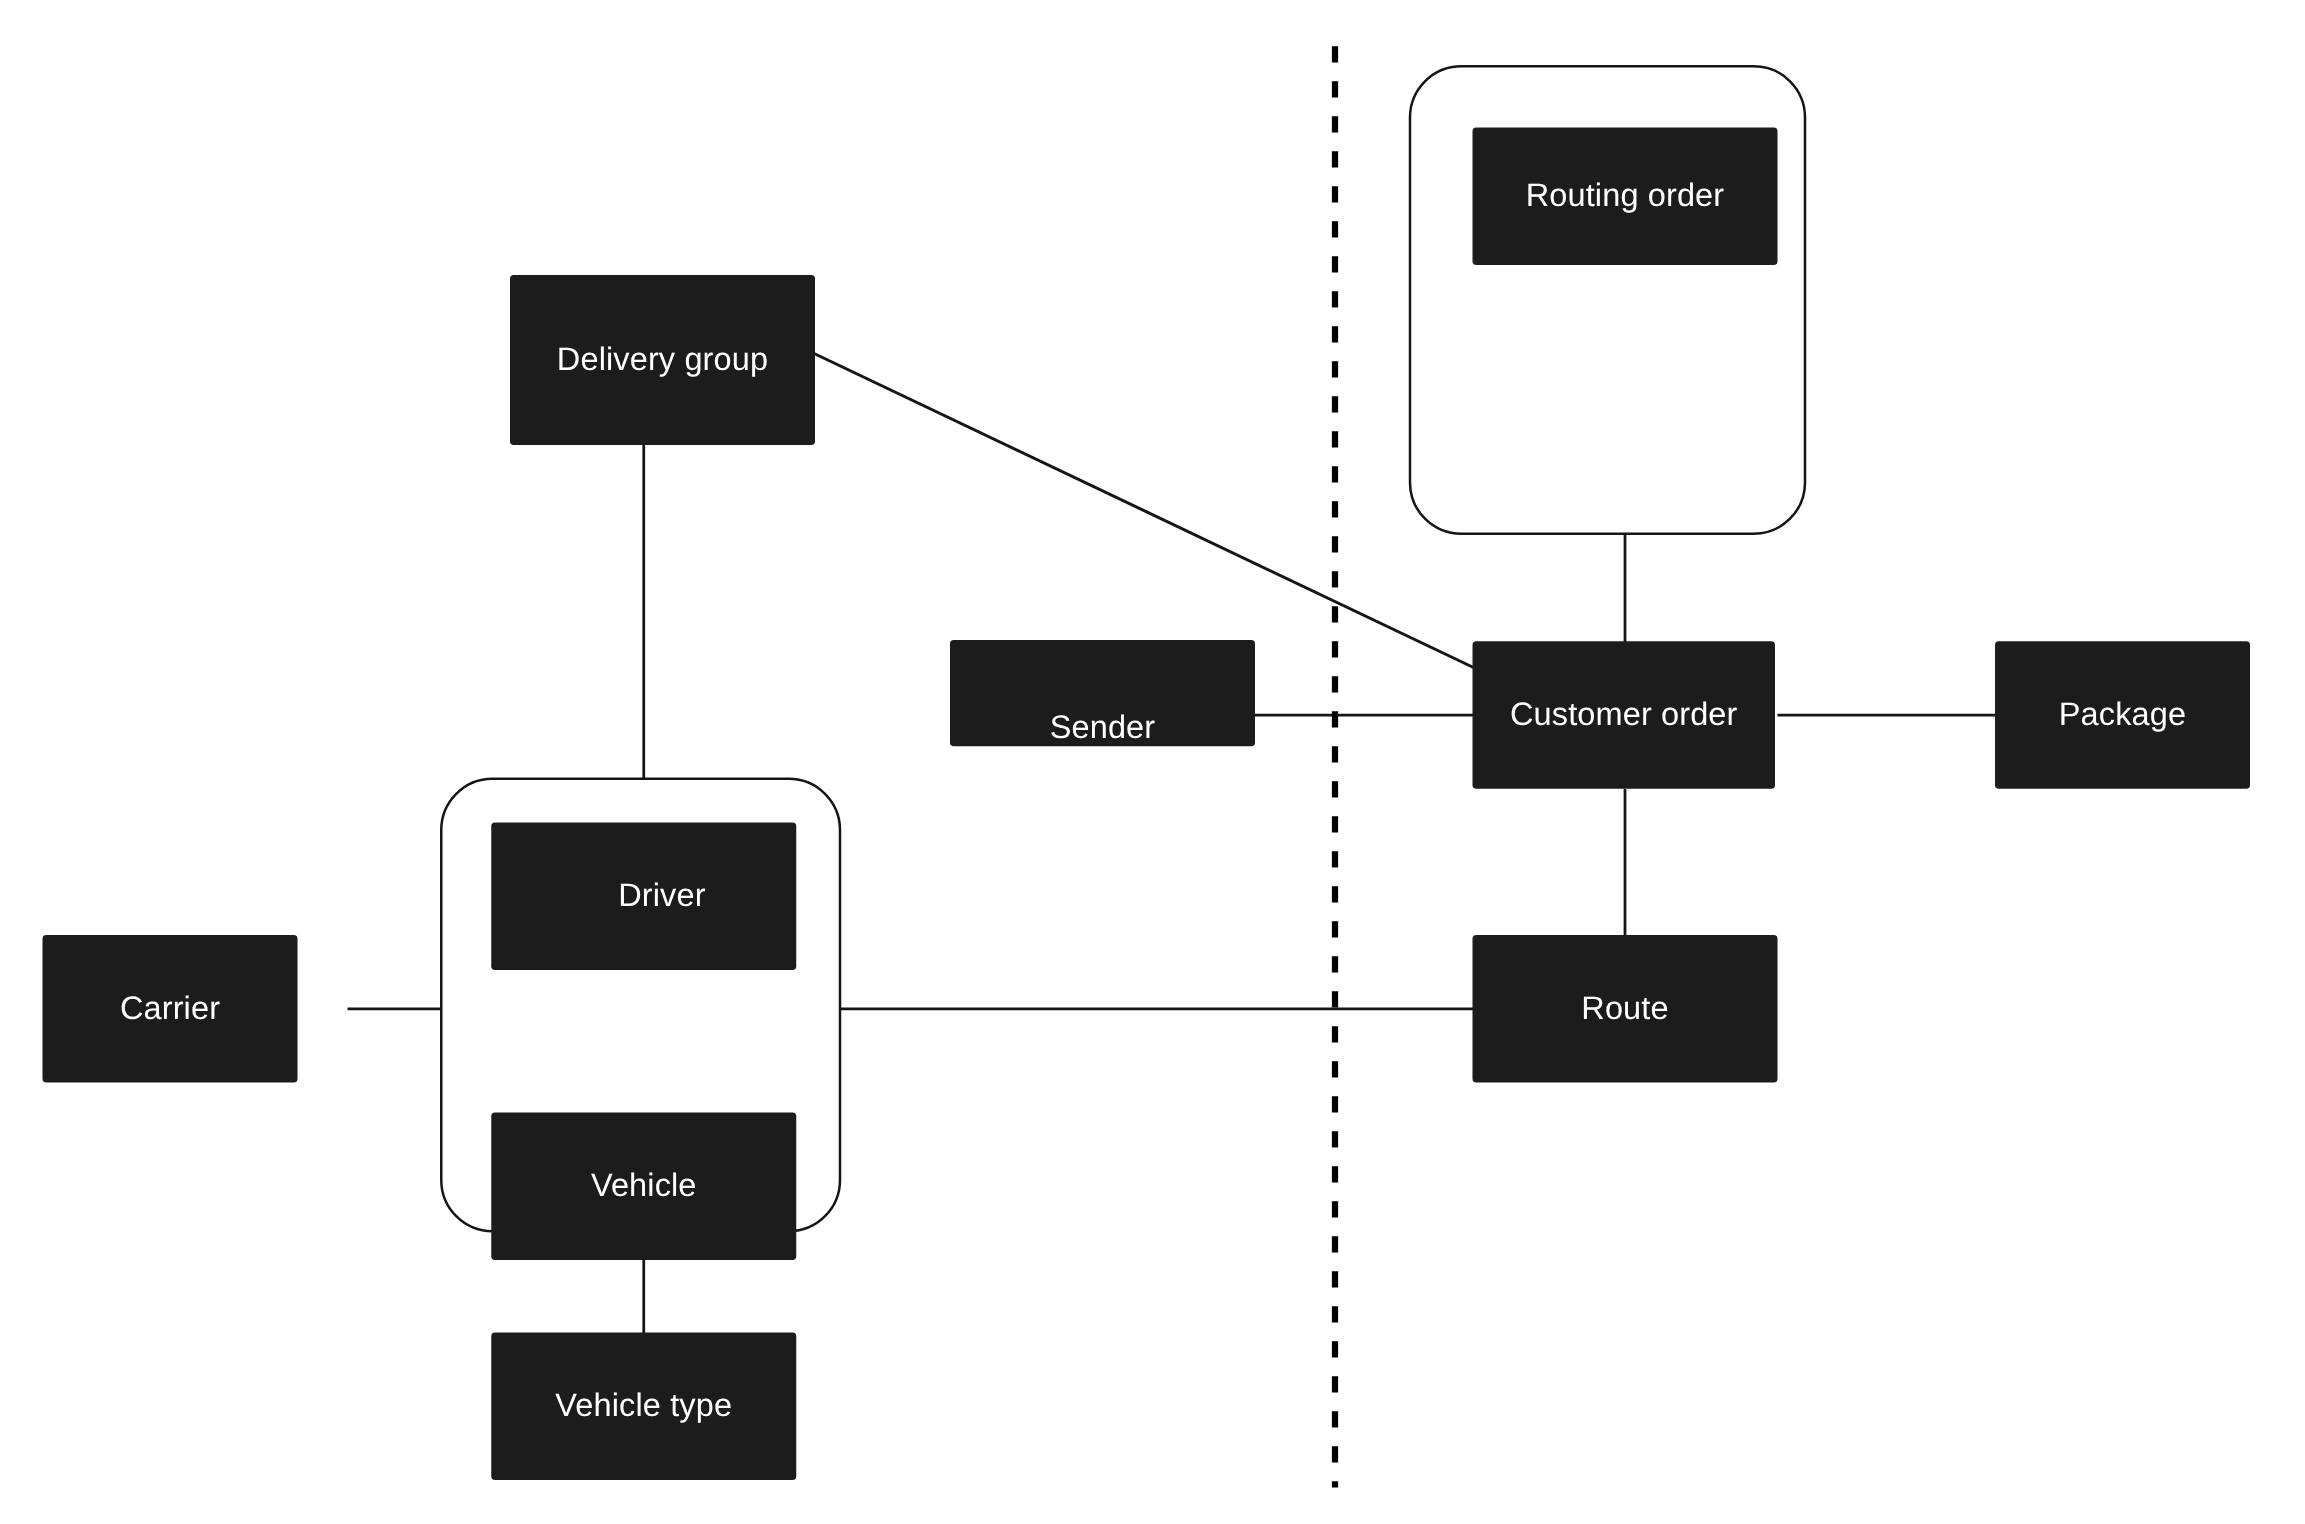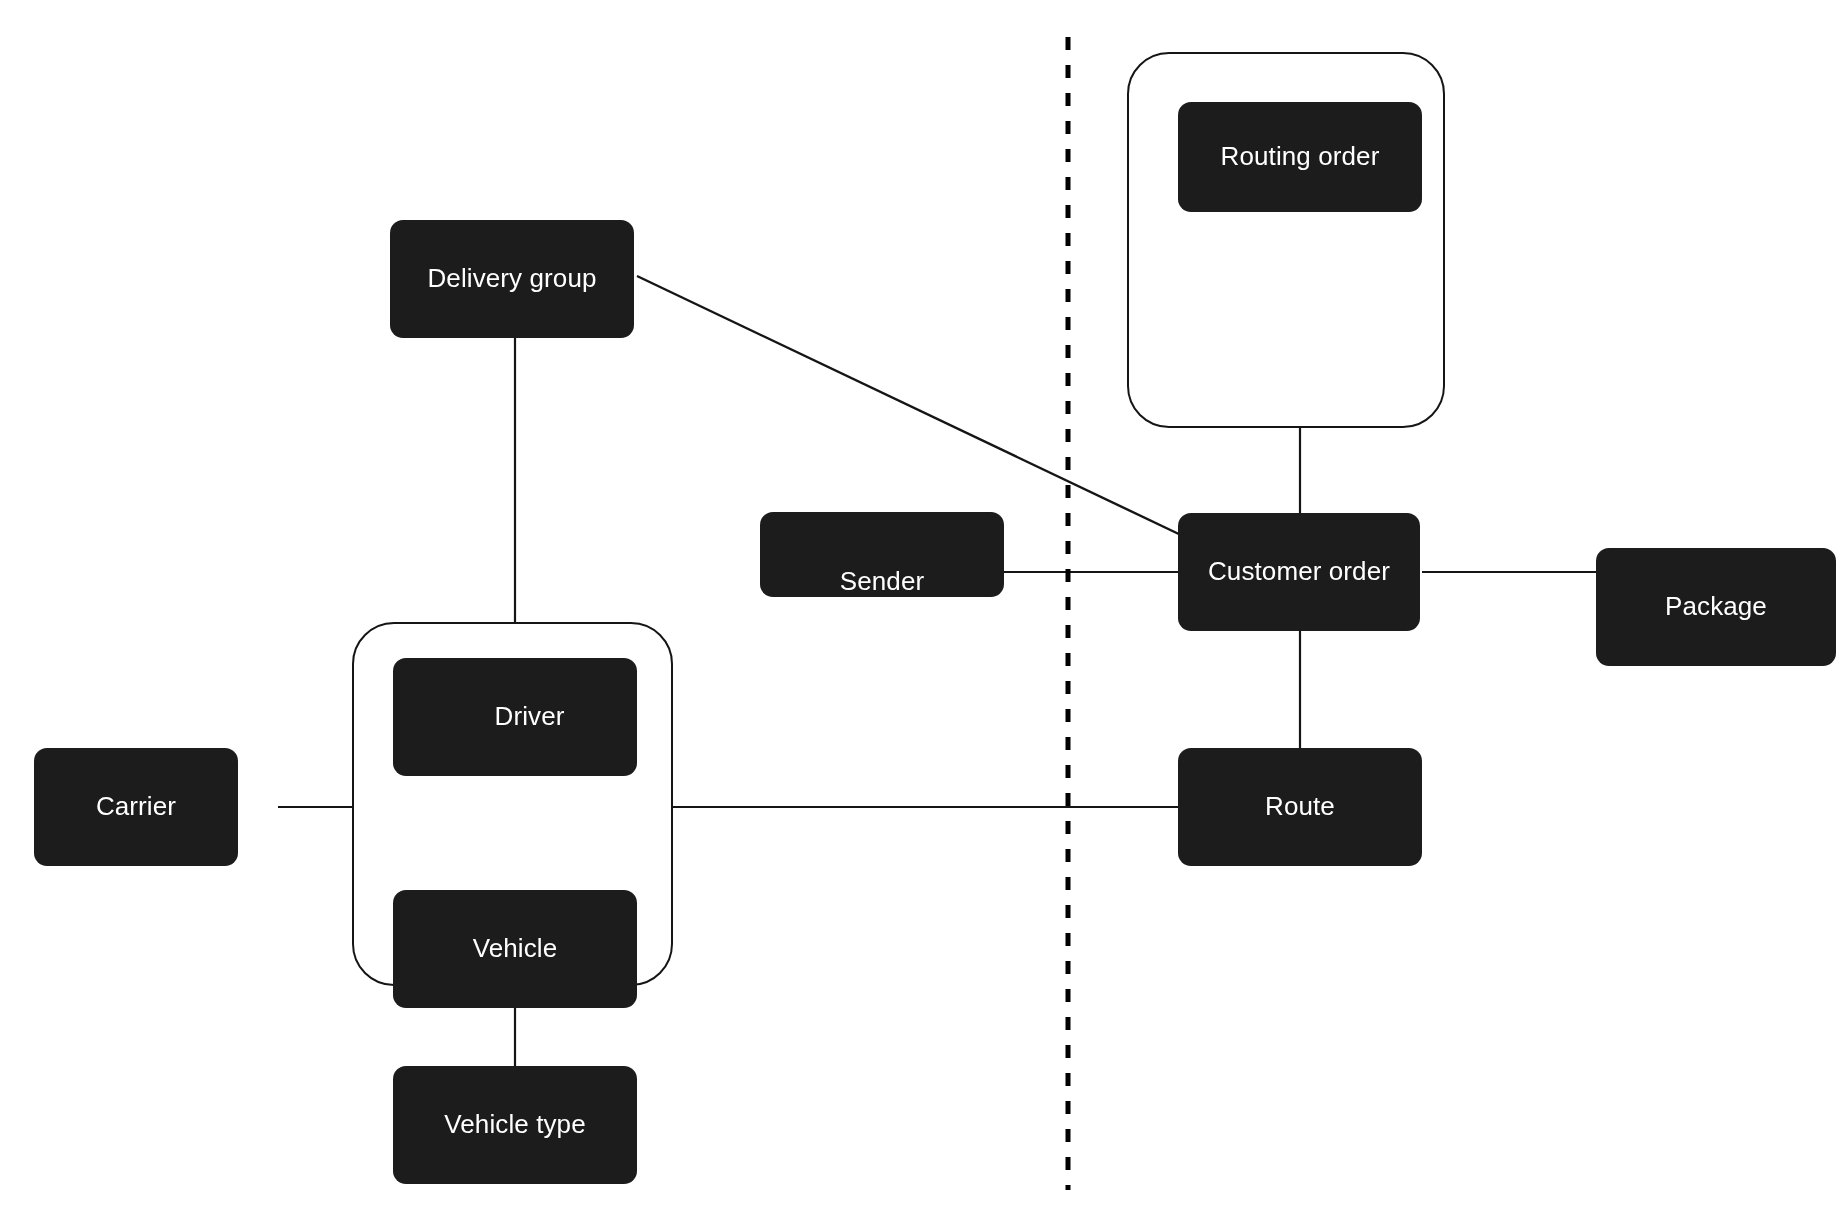--- a/index.html
+++ b/index.html
@@ -28,21 +28,21 @@
   .group-box {
     position: absolute;
     background: #ffffff;
     border: 2px solid #151515;
     border-radius: 42px;
     box-sizing: border-box;
   }
   .node {
     position: absolute;
     background: #1c1c1c;
-    border-radius: 13px;
+    border-radius: 3px;
     box-sizing: border-box;
     display: flex;
     align-items: center;
     justify-content: center;
     color: #ffffff;
     font-size: 26px;
     font-family: "Liberation Sans", sans-serif;
     font-weight: 400;
     letter-spacing: 0.1px;
     text-align: center;
@@ -83,38 +83,38 @@
 
     <line x1="515" y1="960" x2="515" y2="1068" stroke="#151515" stroke-width="2.2"></line>
 
     <line x1="1068" y1="37" x2="1068" y2="1190" stroke="#000000" stroke-width="5" stroke-dasharray="13 15"></line>
   </svg>
 
   <div class="group-box" style="left:1127px; top:52px; width:318px; height:376px;"></div>
 
   <div class="group-box" style="left:352px; top:622px; width:321px; height:364px;"></div>
 
-  <div class="node" style="left:390px; top:220px; width:244px; height:118px;text-align:right;">
+  <div class="node" style="left:408px; top:220px; width:244px; height:136px;text-align:right;">
     <span class="node-label">Delivery group</span>
   </div>
 
   <div class="node" style="left:1178px; top:102px; width:244px; height:110px;">
     <span class="node-label">Routing order</span>
   </div>
 
 
   <div class="node" style="left:760px; top:512px; width:244px; height:85px;align-items:flex-end;">
     <span class="node-label">Sender</span>
   </div>
 
   <div class="node" style="left:1178px; top:513px; width:242px; height:118px;">
     <span class="node-label">Customer order</span>
   </div>
 
-  <div class="node" style="left:1596px; top:513px; width:240px; height:118px;margin-top:35px;">
+  <div class="node" style="left:1596px; top:513px; width:204px; height:118px;">
     <span class="node-label">Package</span>
   </div>
 
   <div class="node" style="left:393px; top:658px; width:244px; height:118px;padding-left:29px;">
     <span class="node-label">Driver</span>
   </div>
 
   <div class="node" style="left:34px; top:748px; width:204px; height:118px;">
     <span class="node-label">Carrier</span>
   </div>

